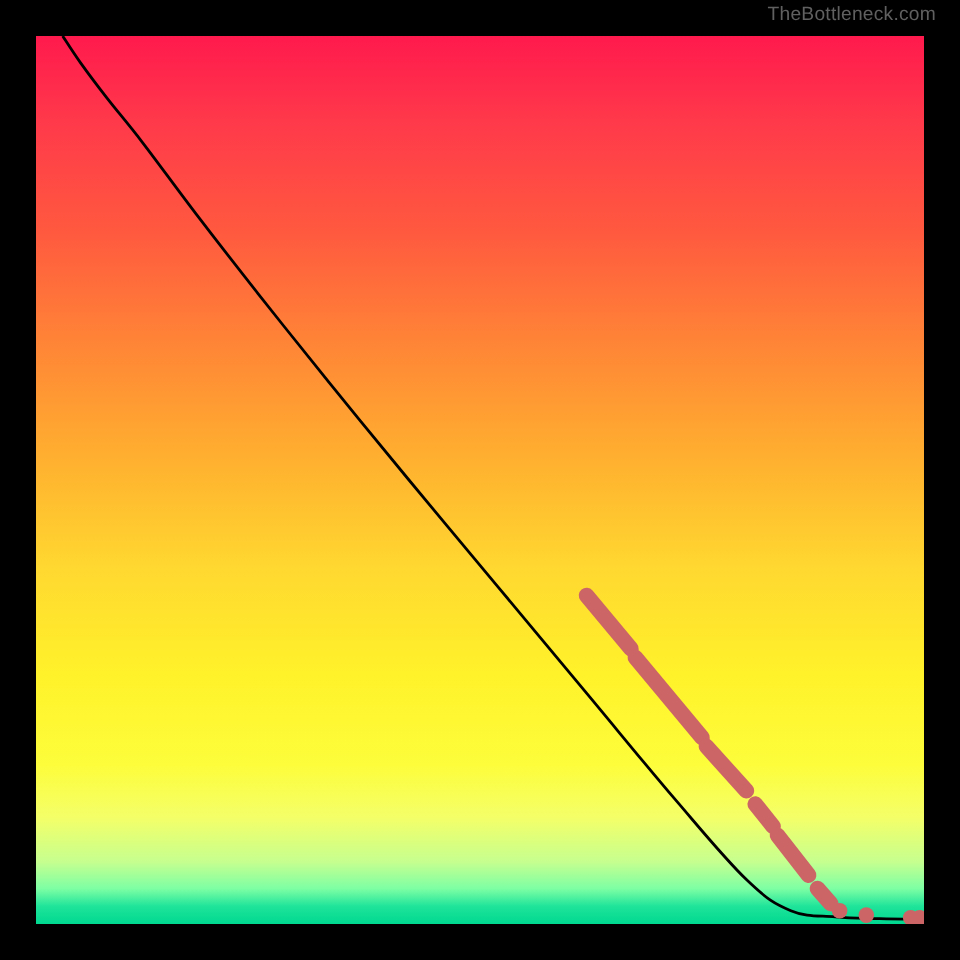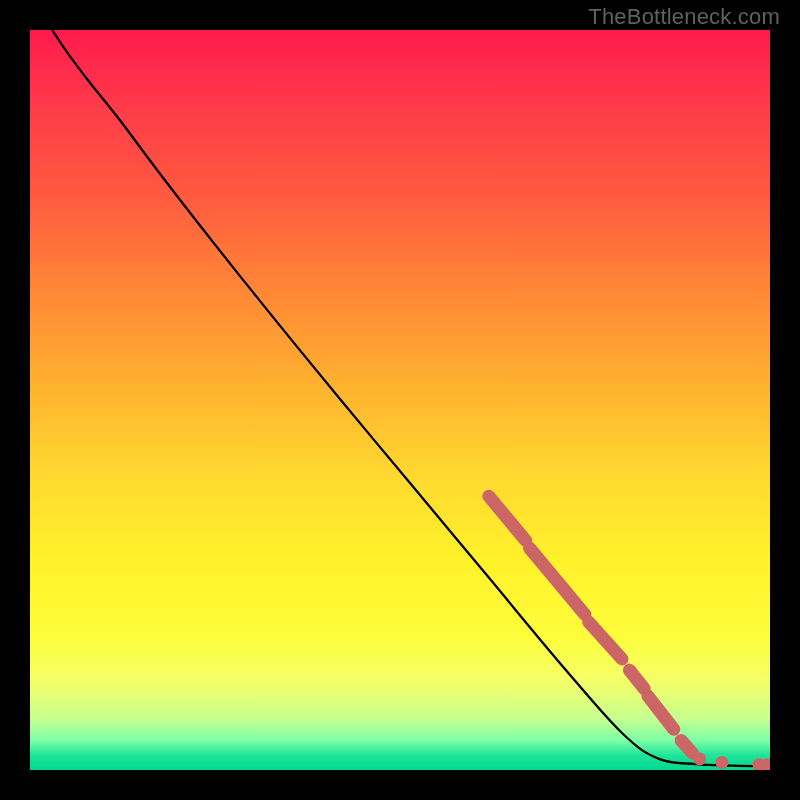--- a/index.html
+++ b/index.html
@@ -15,21 +15,21 @@
     position: relative;
     width: 800px;
     height: 800px;
     background: #000;
   }
   .watermark {
     position: absolute;
     top: 4px;
     right: 20px;
     color: #606060;
-    font-size: 22px;
+    font-size: 16px;
     font-weight: 500;
     letter-spacing: 0.2px;
     z-index: 10;
   }
   .plot {
     position: absolute;
     left: 30px;
     top: 30px;
     width: 740px;
     height: 740px;

